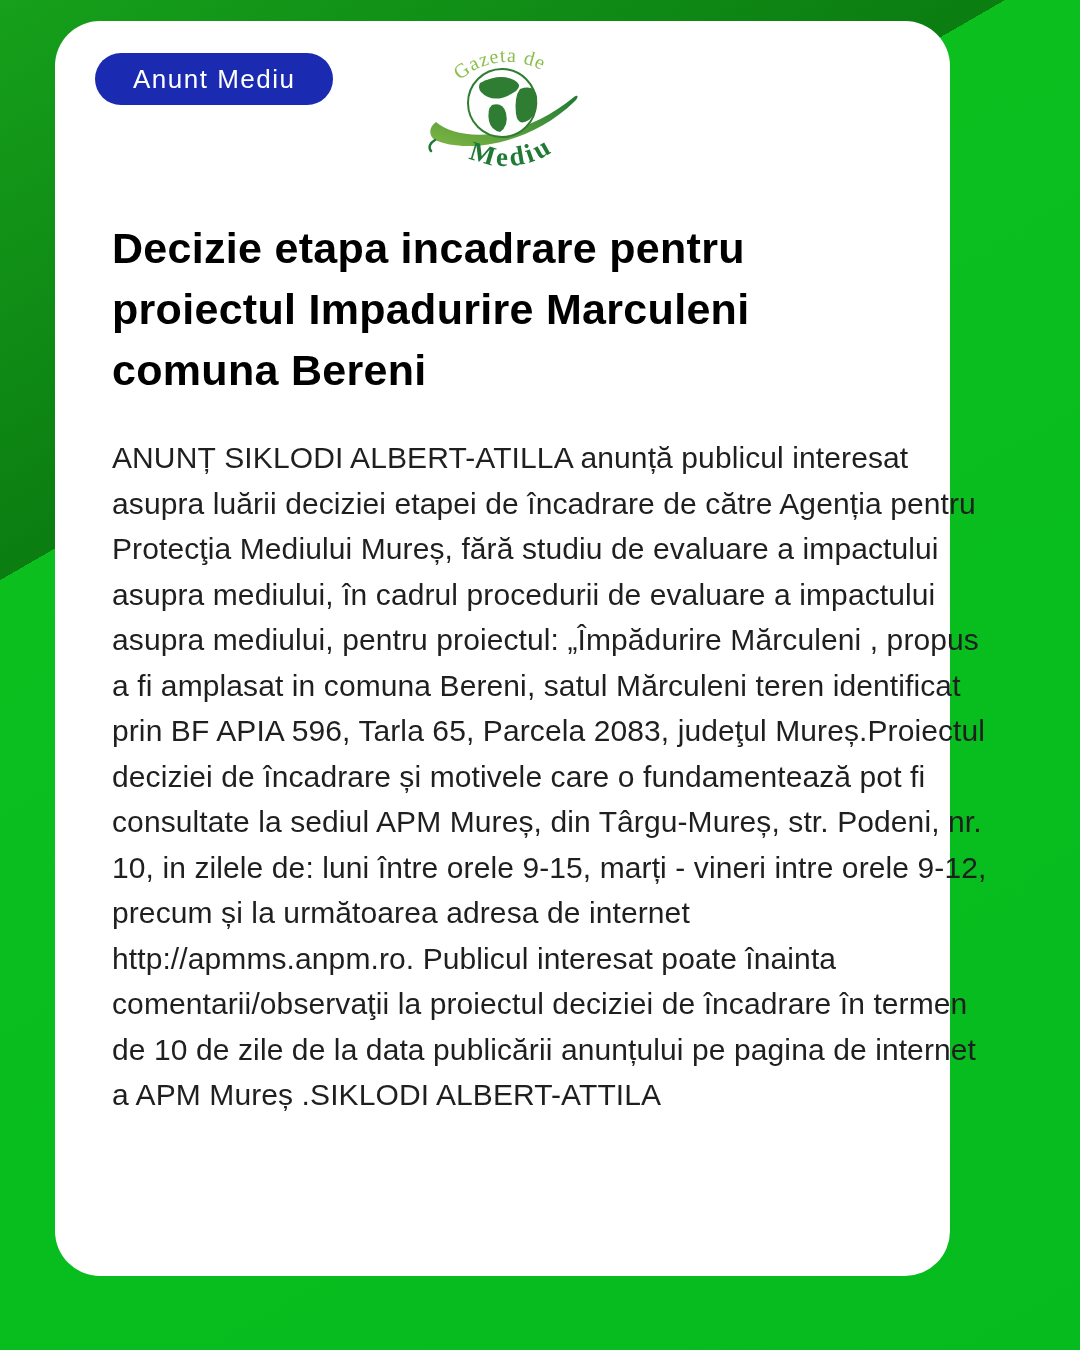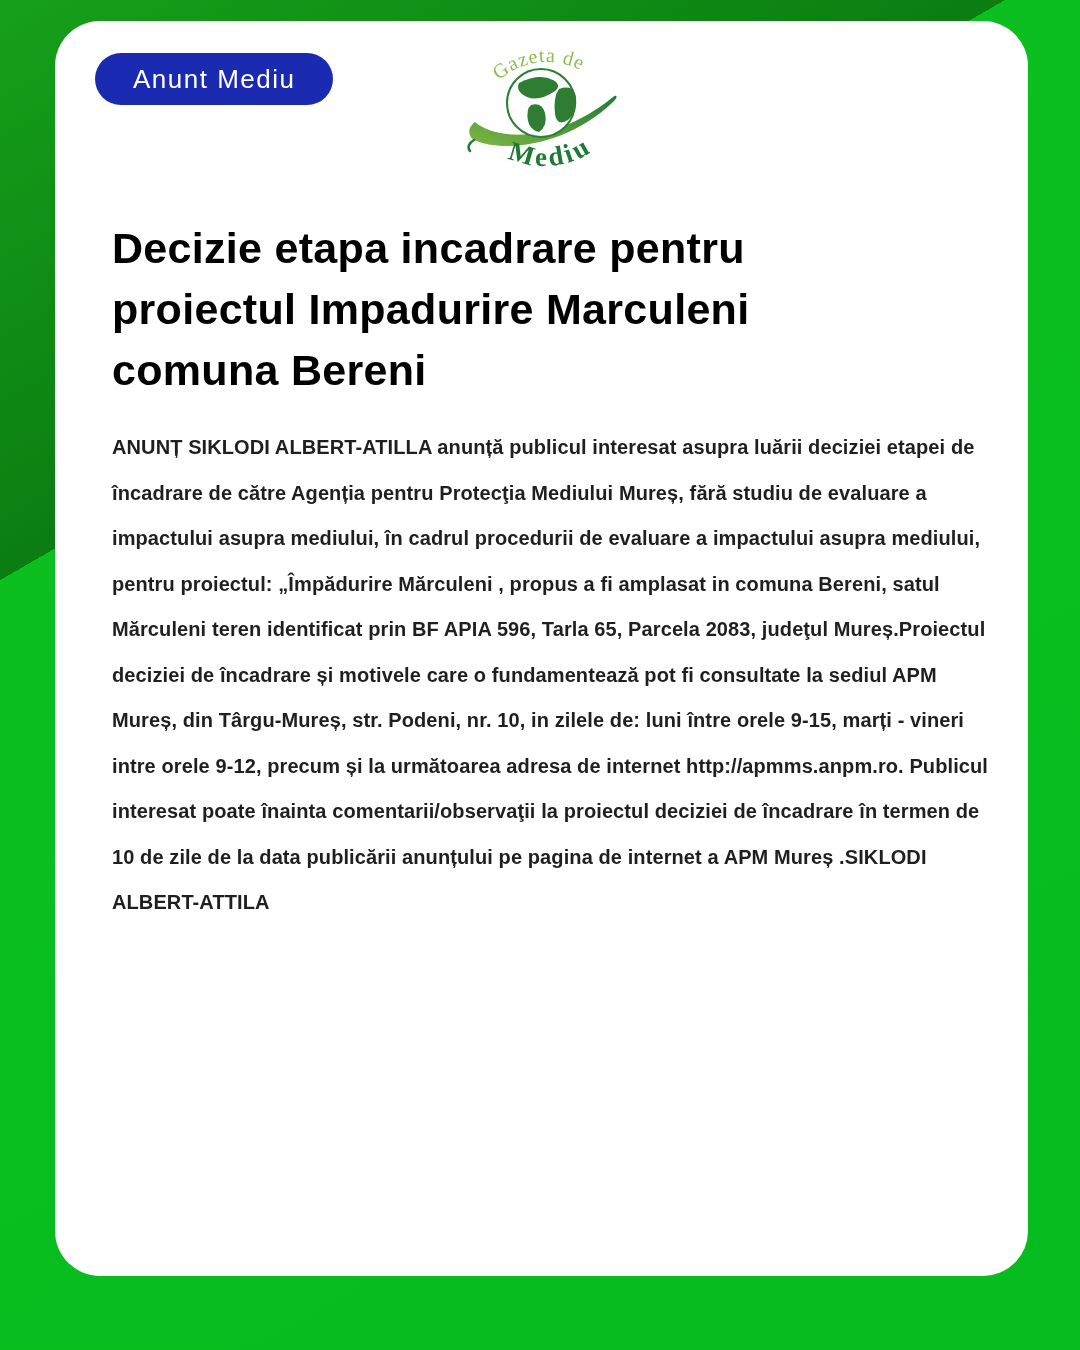--- a/index.html
+++ b/index.html
@@ -7,21 +7,21 @@
     width: 1080px; height: 1350px;
     position: relative; overflow: hidden;
     background: linear-gradient(150deg,
       #16A01B 0%, #0B7D11 29.4%,
       #0ABF1E 29.4%, #06BB1E 100%);
     font-family: "Liberation Sans", sans-serif;
   }
   .card {
     position: absolute;
     left: 55px; top: 21px;
-    width: 973px; height: 1255px;
+    width: 895px; height: 1255px;
     background: #FFFFFF;
     border-radius: 45px;
   }
   .badge {
     position: absolute;
     left: 40px; top: 32px;
     height: 52px;
     padding: 0 38px;
     background: #1B2BB1;
     border-radius: 26px;
@@ -47,25 +47,24 @@
     line-height: 61px;
     font-weight: bold;
     color: #000000;
     white-space: pre-line;
     letter-spacing: 0.3px;
   }
   .body-text {
     position: absolute;
     left: 57px; top: 384px;
     width: 878px;
-    font-size: 20px;
+    font-size: 30px;
     line-height: 45.5px;
     color: #1F1F1F;
     letter-spacing: 0.1px;
-    font-weight: bold;
   }
 </style>
 </head>
 <body>
 
 <div class="card">
 
   <div class="badge">
     <span>Anunt Mediu</span>
   </div>

